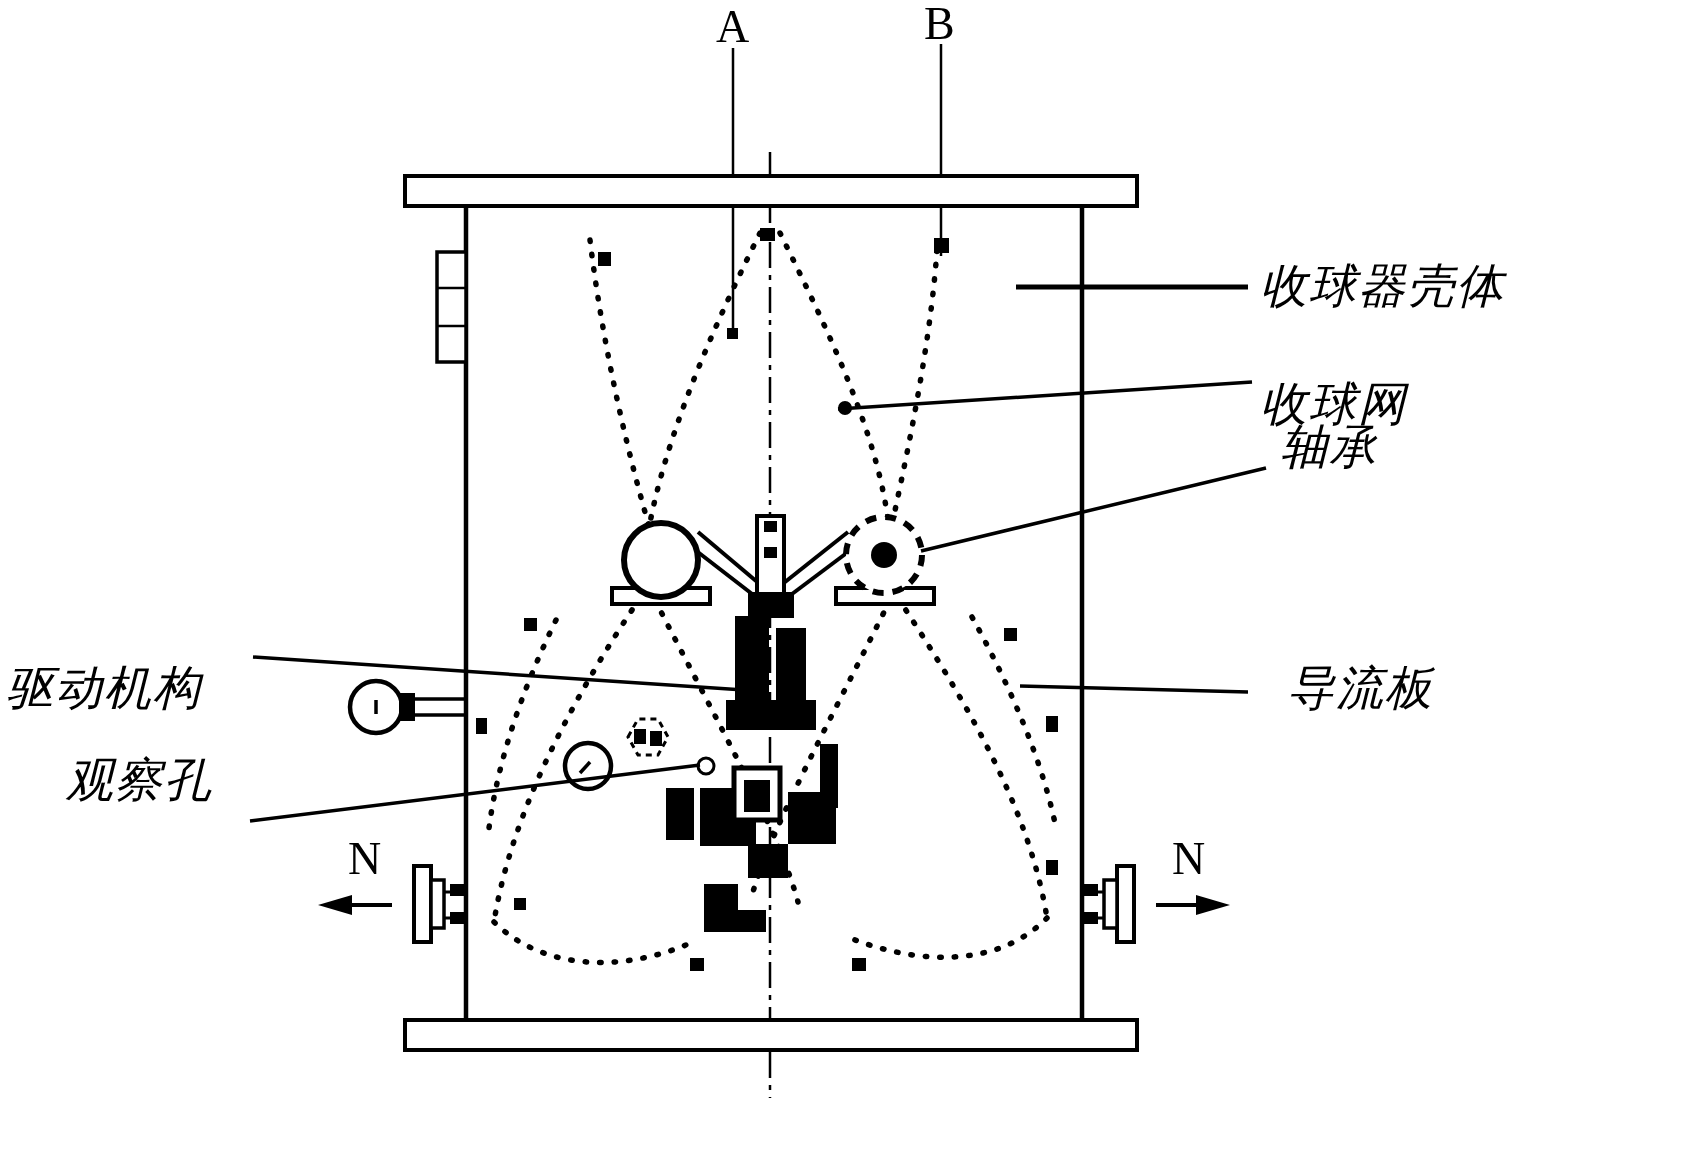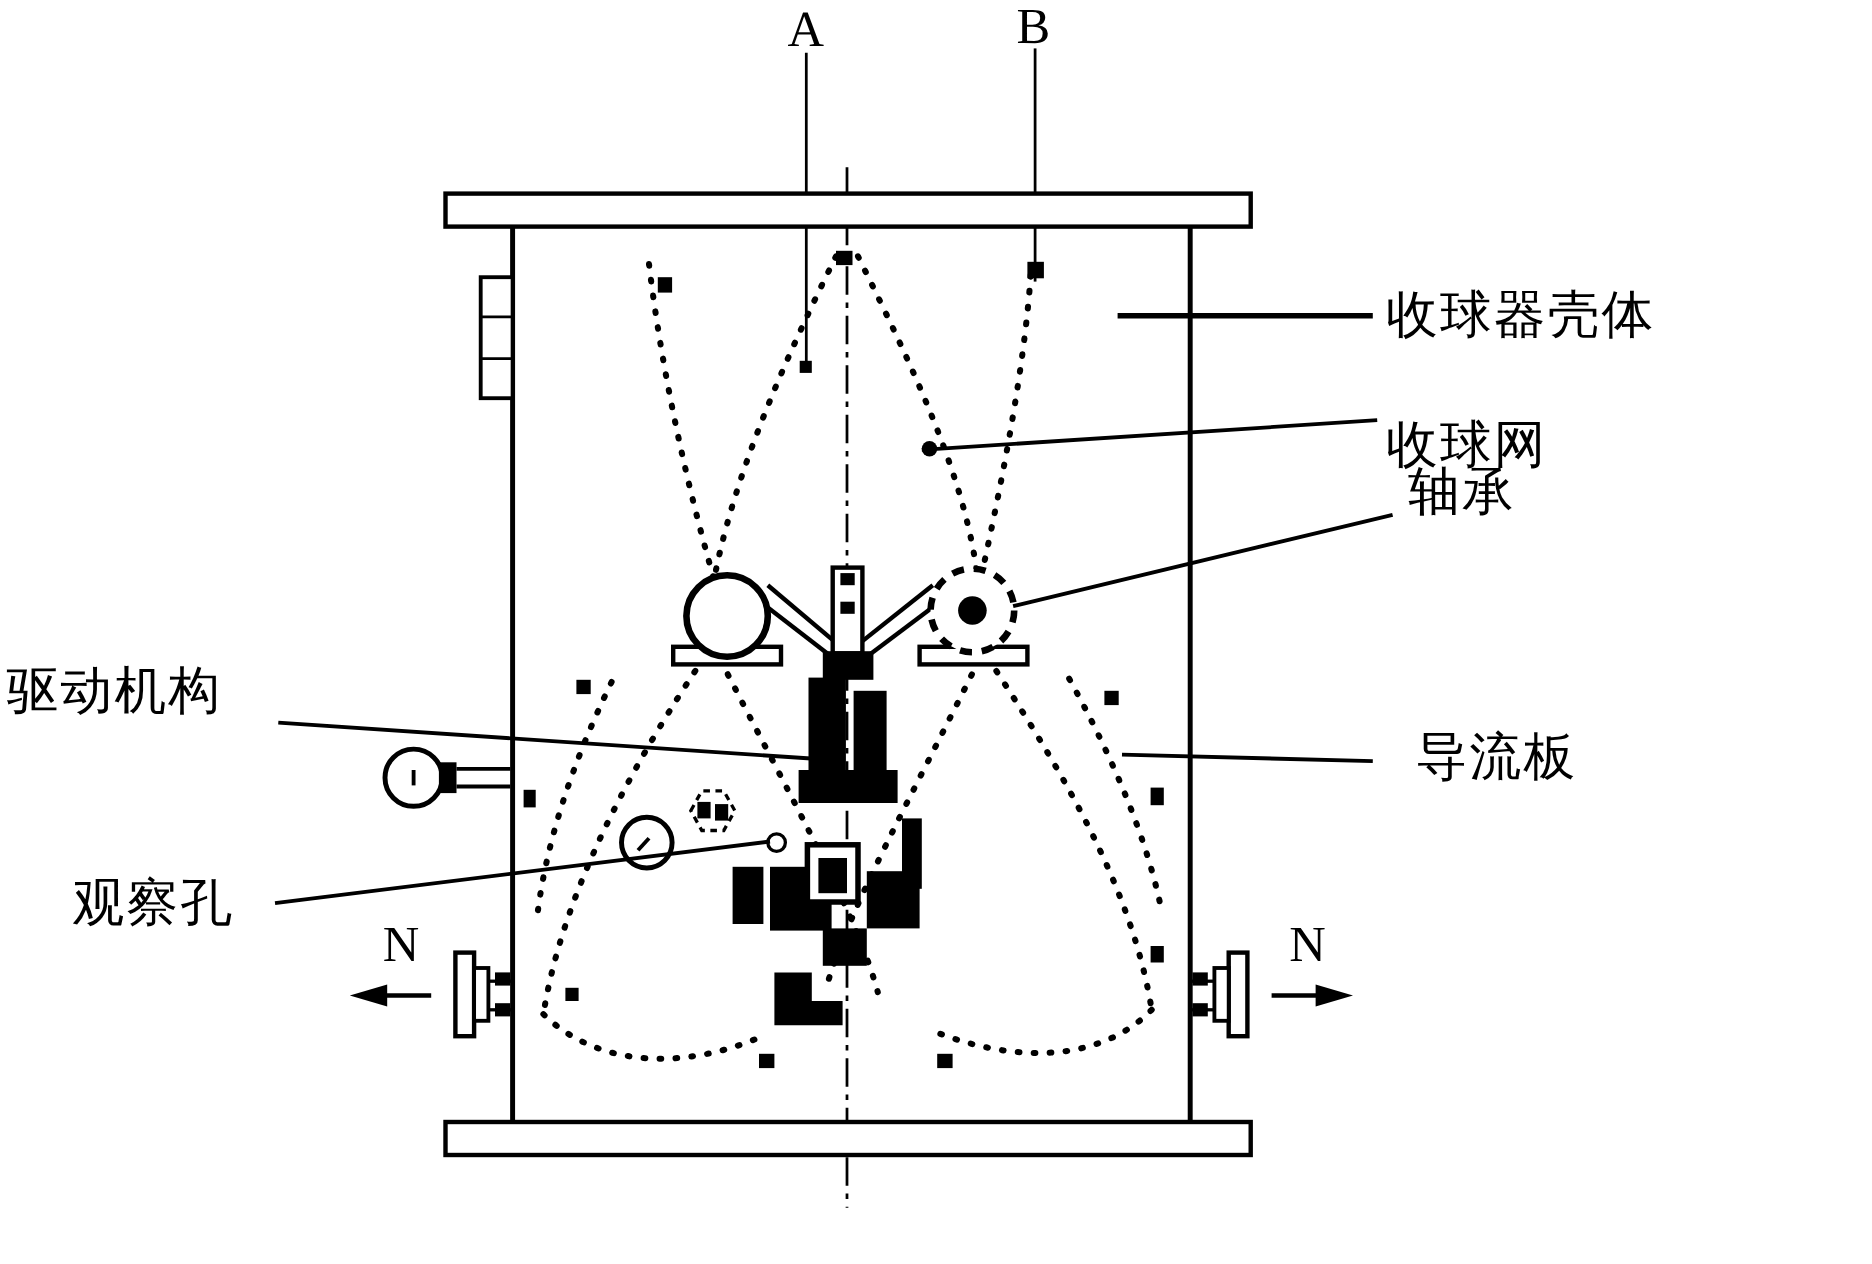--- a/index.html
+++ b/index.html
@@ -26,20 +26,21 @@
     position: absolute;
     color: #000;
     white-space: nowrap;
     line-height: 1;
     user-select: none;
   }
   .cjk {
     font-size: 47px;
     font-family: "Liberation Sans", sans-serif;
     letter-spacing: 2px;
+    font-style: italic;
   }
   .serif {
     font-size: 46px;
     font-family: "Liberation Serif", "DejaVu Serif", serif;
   }
 </style>
 </head>
 <body>
 
 <div id="stage">
@@ -186,19 +187,19 @@
   </svg>
 
   <div class="lbl serif" style="left:716px; top:4px;">A</div>
   <div class="lbl serif" style="left:924px; top:1px;">B</div>
 
   <div class="lbl cjk" style="left:1260px; top:262px;">收球器壳体</div>
   <div class="lbl cjk" style="left:1260px; top:380px;">收球网</div>
   <div class="lbl cjk" style="left:1280px; top:423px;">轴承</div>
   <div class="lbl cjk" style="left:1260px; top:664px;margin-left:27px;">导流板</div>
 
-  <div class="lbl cjk" style="left:6px; top:604px;">驱动机构</div>
-  <div class="lbl cjk" style="left:66px; top:796px;">观察孔</div>
+  <div class="lbl cjk" style="left:6px; top:664px;">驱动机构</div>
+  <div class="lbl cjk" style="left:66px; top:756px;">观察孔</div>
 
   <div class="lbl serif" style="left:348px; top:836px;">N</div>
   <div class="lbl serif" style="left:1172px; top:836px;">N</div>
 
 </div>
 
 </body></html>

